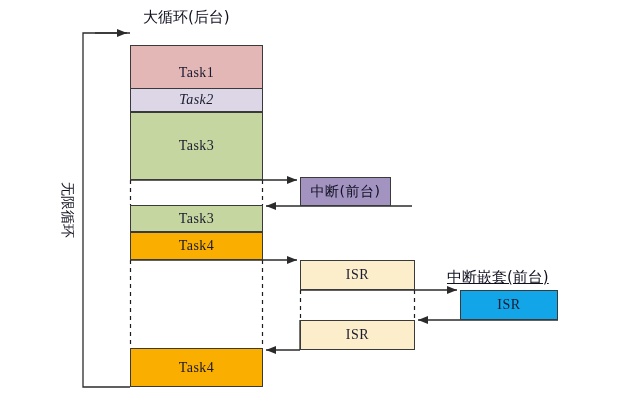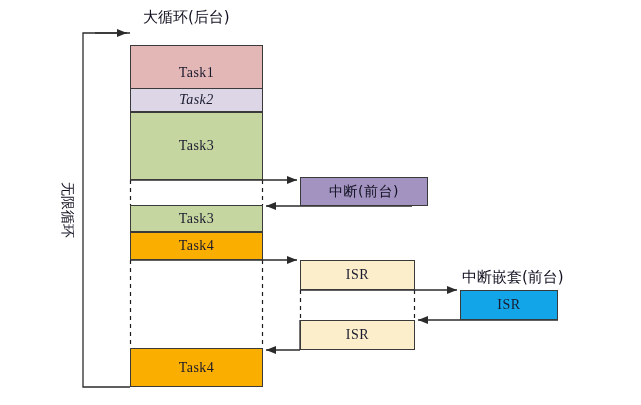--- a/index.html
+++ b/index.html
@@ -105,31 +105,31 @@
   <div class="blk" style="left:130px; top:205px; width:133px; height:27px; background:#c5d6a0;">
     <span>Task3</span>
   </div>
   <div class="blk" style="left:130px; top:232px; width:133px; height:28px; background:#f9ae00;">
     <span>Task4</span>
   </div>
   <div class="blk" style="left:130px; top:348px; width:133px; height:39px; background:#f9ae00;">
     <span>Task4</span>
   </div>
 
-  <div class="blk" style="left:300px; top:177px; width:128px; height:29px; background:#a393c0;">
+  <div class="blk" style="left:300px; top:177px; width:91px; height:29px; background:#a393c0;">
     <span class="cjk">中断(前台)</span>
   </div>
   <div class="blk" style="left:300px; top:260px; width:115px; height:30px; background:#fceecb;">
     <span>ISR</span>
   </div>
   <div class="blk" style="left:300px; top:320px; width:115px; height:30px; background:#fceecb;">
     <span>ISR</span>
   </div>
   <div class="blk" style="left:460px; top:290px; width:98px; height:30px; background:#12a5e8;">
     <span>ISR</span>
   </div>
 
   <div class="caption" style="left:143px; top:0;margin-top:8px;">大循环(后台)</div>
-  <div class="caption" style="left:462px; top:268px;">中断嵌套(前台)</div>
+  <div class="caption" style="left:447px; top:268px;text-decoration:underline;">中断嵌套(前台)</div>
 
   <div class="vlabel" style="left:76px; top:182px;">无限循环</div>
 
 </div>
 
 </body></html>

